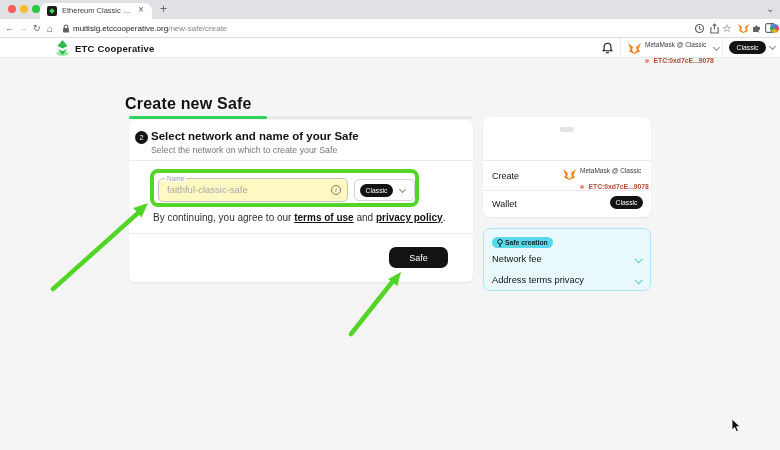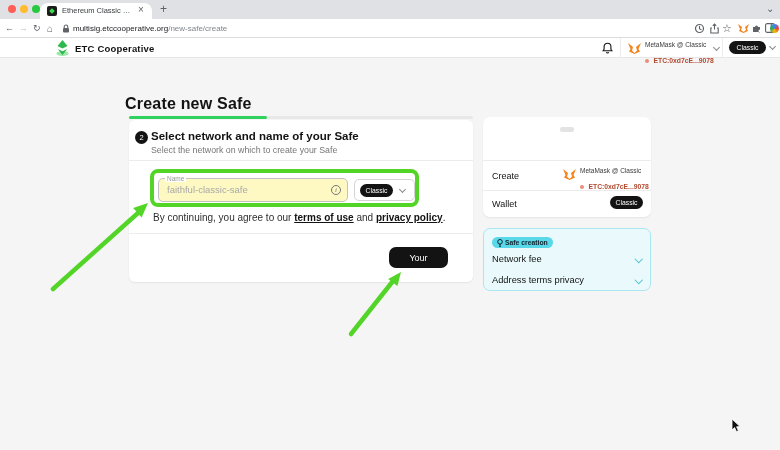--- a/index.html
+++ b/index.html
@@ -157,21 +157,21 @@
       <div class="abs infoicon" style="left:172px;top:6px">i</div>
     </div>
     <div class="abs netselect" style="left:225px;top:59px;width:61px;height:22px">
       <div class="pill" style="margin-left:5px;width:33px;height:13px;font-size:6.8px;line-height:13px">Classic</div>
       <div class="chev" style="margin-left:7px;margin-top:-2px"></div>
     </div>
 
     <div class="abs terms" style="left:24px;top:92px"><span>By continuing, you agree to our </span><b>terms of use</b><span> and </span><b>privacy policy</b><span>.</span></div>
 
     <div class="abs hdiv" style="left:0;top:113px;width:344px"></div>
-    <button class="abs nextbtn" style="left:260px;top:127px;width:59px;height:21px">Your</button>
+    <button class="abs nextbtn" style="left:260px;top:127px;width:59px;height:21px">Safe</button>
   </div>
 
   <div class="abs card" style="left:483px;top:117px;width:168px;height:100px;border-radius:7px">
     <div class="abs minibadge" style="left:77px;top:10px"></div>
     <div class="abs hdiv" style="left:0;top:43px;width:168px"></div>
     <div class="abs rowlabel" style="left:9px;top:54px">Create</div>
     <svg class="abs" style="left:80px;top:51px" width="13" height="12">
         <polygon points="0,1 5,5 4,8.5 6.5,11 9,8.5 8,5 13,1 10.5,7 12,9.5 6.5,12 1,9.5 2.5,7" fill="#f5841f"></polygon>
       </svg>
     <div class="abs acct-name" style="left:97px;top:50px">MetaMask @ Classic</div>

